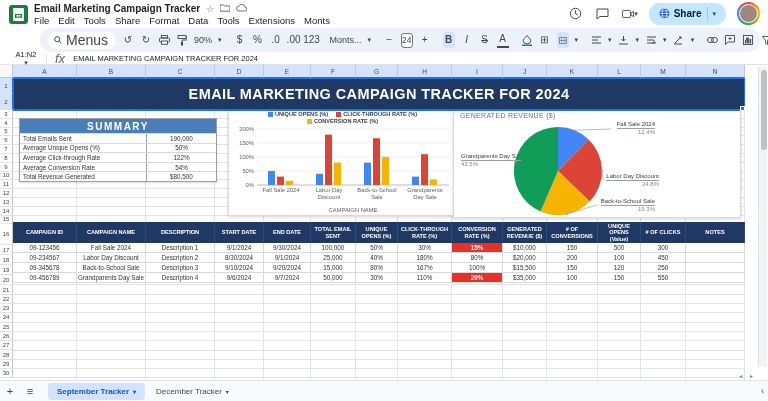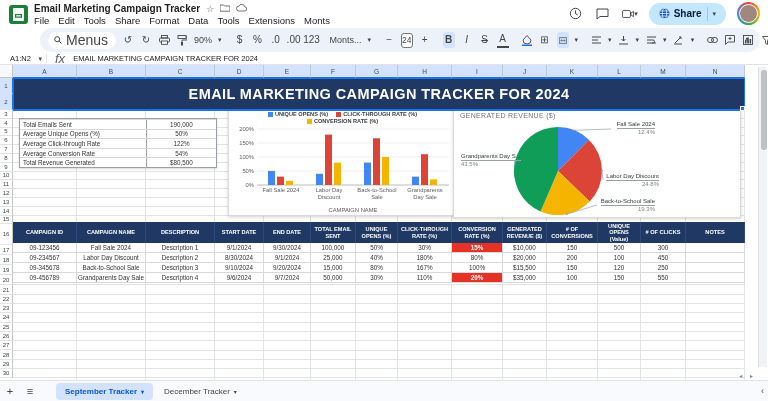--- a/index.html
+++ b/index.html
@@ -42,21 +42,21 @@
   .tdiv { width:1px; height:14px; background:#c7cbd1; }
   .ttext { font-size:9px; color:#444746; cursor:pointer; }
   .fontsize-box { width:18px; height:15px; border:1px solid #747775; border-radius:3px; font-size:8.5px;
     display:flex; align-items:center; justify-content:center; color:#444746; background:#fff; }
   .bold-active { background:#d3e3fd; border-radius:3px; padding:0 3px; font-weight:bold; }
   .strike { text-decoration:line-through; }
   .collapse { position:absolute; right:10px; font-size:9px; color:#444746; }
 
   
   .formulabar { height:12px; display:flex; align-items:center; border-bottom:1px solid #e1e3e6; background:#fff; }
-  .namebox { width:46px; display:flex; align-items:center; justify-content:space-between; padding:0 4px 0 10px; }
+  .namebox { width:46px; display:flex; align-items:center; justify-content:space-between; padding:0 4px 0 10px;flex-direction:column; }
   .namebox .txt { font-size:7.5px; color:#202124; }
   .fdiv { width:1px; height:9px; background:#e1e3e6; }
   .fx { font-style:italic; font-size:13px; color:#5f6368; margin:0 8px; }
   .formulatext { font-size:7.5px; color:#202124; }
 
   
   .sheet { position:relative; width:768px; height:315px; background:#fff; }
   .corner { position:absolute; left:0; top:0; width:13px; height:13px; background:#f8f9fa;
     border-right:1px solid #c4c7c5; border-bottom:1px solid #c4c7c5; }
   .colheads { position:absolute; left:13px; top:0; height:13px; display:flex; }
@@ -116,21 +116,21 @@
   .td.red { background:#e53226; color:#fff; font-weight:bold; }
 
   
   .vscroll { position:absolute; right:1px; top:2px; width:9px; height:300px; background:#f1f3f4; border-left:1px solid #e0e0e0; }
   .vthumb { position:absolute; left:1.5px; top:3px; width:6px; height:80px; background:#bdc1c6; border-radius:4px; }
 
   
   .tabbar { height:21px; background:#f8fafd; display:flex; align-items:center; position:relative;
     border-top:1px solid #e1e3e6; }
   .tabctl { font-size:11px; color:#444746; width:20px; text-align:center; cursor:pointer; }
-  .tabs { display:flex; align-items:center; margin-left:16px; gap:2px; height:100%; }
+  .tabs { display:flex; align-items:center; margin-left:8px; gap:2px; height:100%; }
   .tab { display:flex; align-items:center; gap:4px; padding:0 9px; height:17px; border-radius:4px;
     font-size:8px; color:#444746; cursor:pointer; }
   .tab .tcaret { font-size:6px; color:#444746; }
   .tab.active { background:#d3e3fd; color:#0b57d0; font-weight:bold; }
   .tab.active .tcaret { color:#0b57d0; }
   .hscroll-arrows { position:absolute; right:12px; top:-9px; font-size:6px; color:#80868b; letter-spacing:3px; }
   .corner-collapse { position:absolute; right:4px; top:5px; font-size:9px; color:#444746; }
 </style>
 </head>
 <body>
@@ -432,20 +432,21 @@
       <div class="gl" style="left: 250px; top: 0px; width: 1px; height: 302px;"></div>
       <div class="gl" style="left: 201px; top: 0px; width: 1px; height: 302px;"></div>
       <div class="gl" style="left: 132px; top: 0px; width: 1px; height: 302px;"></div>
       <div class="gl" style="left: 63px; top: 0px; width: 1px; height: 302px;"></div>
     <div class="banner">
       <span class="txt">EMAIL MARKETING CAMPAIGN TRACKER FOR 2024</span>
     </div>
     <div class="fillhandle"></div>
 
     <div class="summary">
+      <div class="sumhead">SUMMARY</div>
       <div id="summary-rows">
           <div class="srow">
             <div class="slabel">Total Emails Sent</div>
             <div class="svalue">190,000</div>
           </div>
           <div class="srow">
             <div class="slabel">Average Unique Opens (%)</div>
             <div class="svalue">50%</div>
           </div>
           <div class="srow">

